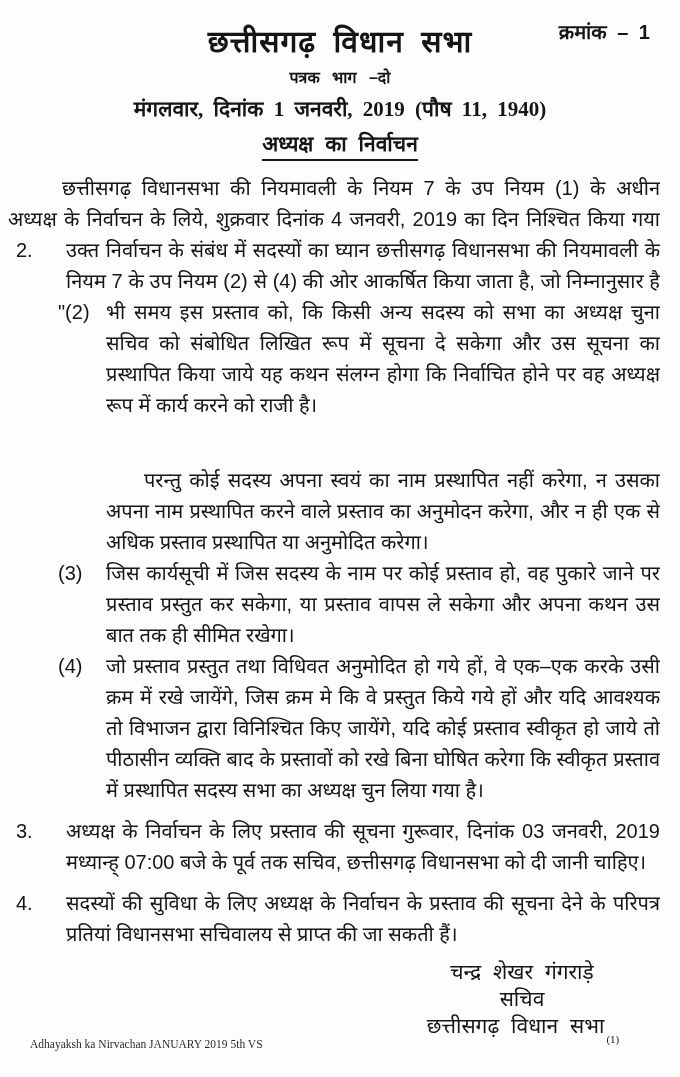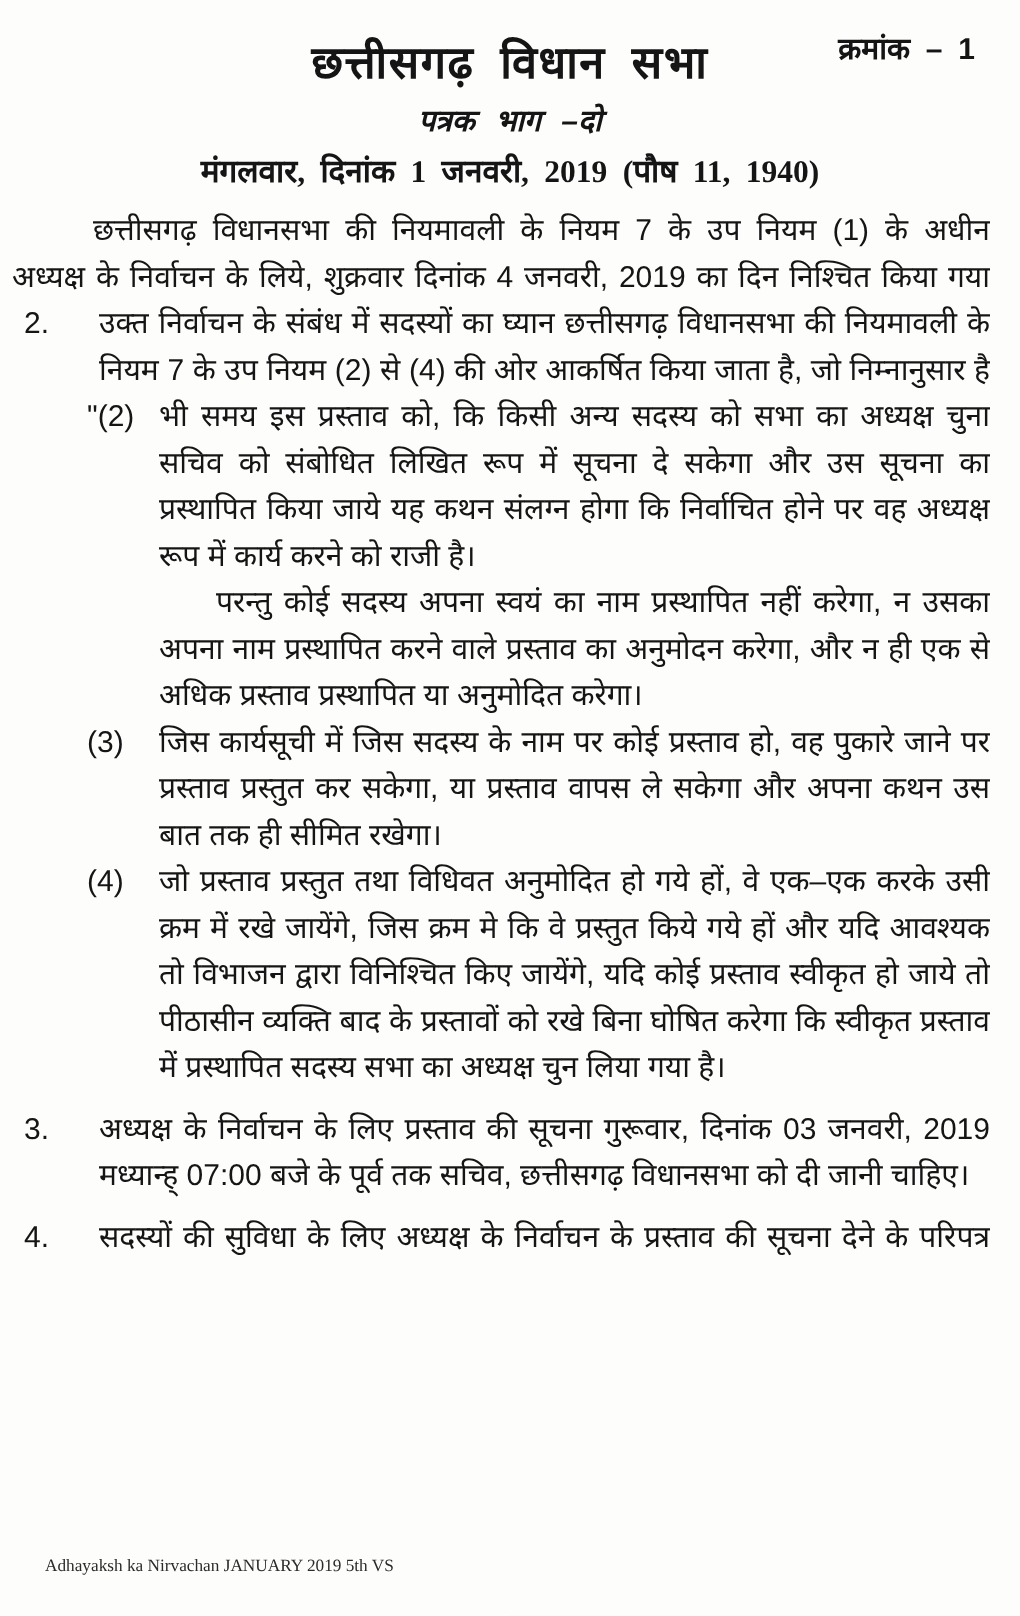--- a/index.html
+++ b/index.html
@@ -11,40 +11,40 @@
     font-family:"Liberation Sans","DejaVu Sans",sans-serif;
     overflow:hidden;
     box-sizing:border-box;
   }
   .serial{
     position:absolute;top:18px;right:30px;
     font-size:20px;font-weight:700;word-spacing:5px;
   }
   .header{text-align:center;padding-top:20px;}
   .title{font-size:30px;font-weight:800;letter-spacing:1px;word-spacing:8px;}
-  .subtitle{font-size:20px;font-weight:700;margin-top:5px;word-spacing:8px;font-style:italic;}
+  .subtitle{font-size:16px;font-weight:700;margin-top:5px;word-spacing:8px;}
   .dateline{font-size:21px;font-weight:700;margin-top:6px;word-spacing:5px;font-family:Liberation Serif, serif;}
   .subject-wrap{margin-top:7px;}
   .subject{
     display:inline-block;font-size:21px;font-weight:700;word-spacing:6px;
     border-bottom:2px solid #171717;padding-bottom:2px;
   }
   .body{margin-top:12px;}
   .block{position:relative;padding-right:20px;box-sizing:border-box;}
   .block .num{
     position:absolute;left:16px;top:0;
     font-size:20px;line-height:31px;
   }
   .block.main{padding-left:66px;}
   .block.sub{padding-left:106px;}
   .block.sub .num{left:58px;}
   .block.plain{padding-left:8px;}
   .block.plain .line:first-child{text-indent:54px;}
   .block.proviso{padding-left:106px;}
-  .block.proviso .line:first-child{text-indent:38px;}
+  .block.proviso .line:first-child{text-indent:38px;margin-top:44px;}
   .block.gap{margin-top:10px;}
   .line{
     font-size:20px;line-height:31px;
     max-height:31px;overflow:hidden;
   }
   .line.just{text-align:justify;text-align-last:justify;}
   .signature{
     width:280px;
     margin:8px 18px 0 auto;
     text-align:center;
@@ -68,20 +68,23 @@
 <body>
 
 <div class="page">
 
   <div class="serial">क्रमांक – 1</div>
 
   <div class="header">
     <div class="title">छत्तीसगढ़ विधान सभा</div>
     <div class="subtitle">पत्रक भाग –दो</div>
     <div class="dateline">मंगलवार, दिनांक 1 जनवरी, 2019 (पौष 11, 1940)</div>
+    <div class="subject-wrap">
+      <span class="subject">अध्यक्ष का निर्वाचन</span>
+    </div>
   </div>
 
   <div class="body">
       <div class="block plain">
         <div class="line just">छत्तीसगढ़ विधानसभा की नियमावली के नियम 7 के उप नियम (1) के अधीन राज्यपाल द्वारा</div>
         <div class="line just">अध्यक्ष के निर्वाचन के लिये, शुक्रवार दिनांक 4 जनवरी, 2019 का दिन निश्चित किया गया है।</div>
       </div>
       <div class="block main">
         <span class="num">2.</span>
         <div class="line just">उक्त निर्वाचन के संबंध में सदस्यों का घ्यान छत्तीसगढ़ विधानसभा की नियमावली के</div>
@@ -114,19 +117,25 @@
         <div class="line">में प्रस्थापित सदस्य सभा का अध्यक्ष चुन लिया गया है।</div>
       </div>
       <div class="block main gap">
         <span class="num">3.</span>
         <div class="line just">अध्यक्ष के निर्वाचन के लिए प्रस्ताव की सूचना गुरूवार, दिनांक 03 जनवरी, 2019 को</div>
         <div class="line">मध्यान्ह् 07:00 बजे के पूर्व तक सचिव, छत्तीसगढ़ विधानसभा को दी जानी चाहिए।</div>
       </div>
       <div class="block main gap">
         <span class="num">4.</span>
         <div class="line just">सदस्यों की सुविधा के लिए अध्यक्ष के निर्वाचन के प्रस्ताव की सूचना देने के परिपत्र की</div>
+        <div class="line">प्रतियां विधानसभा सचिवालय से प्राप्त की जा सकती हैं।</div>
       </div>
     </div>
 
+  <div class="signature">
+    <div class="sig-line">चन्द्र शेखर गंगराड़े</div>
+    <div class="sig-line">सचिव</div>
+    <div class="sig-line"><span>छत्तीसगढ़ विधान सभा</span><span class="pgnum">(1)</span></div>
+  </div>
 
   <div class="footnote">Adhayaksh ka Nirvachan JANUARY 2019 5th VS</div>
 
 </div>
 
 </body></html>

